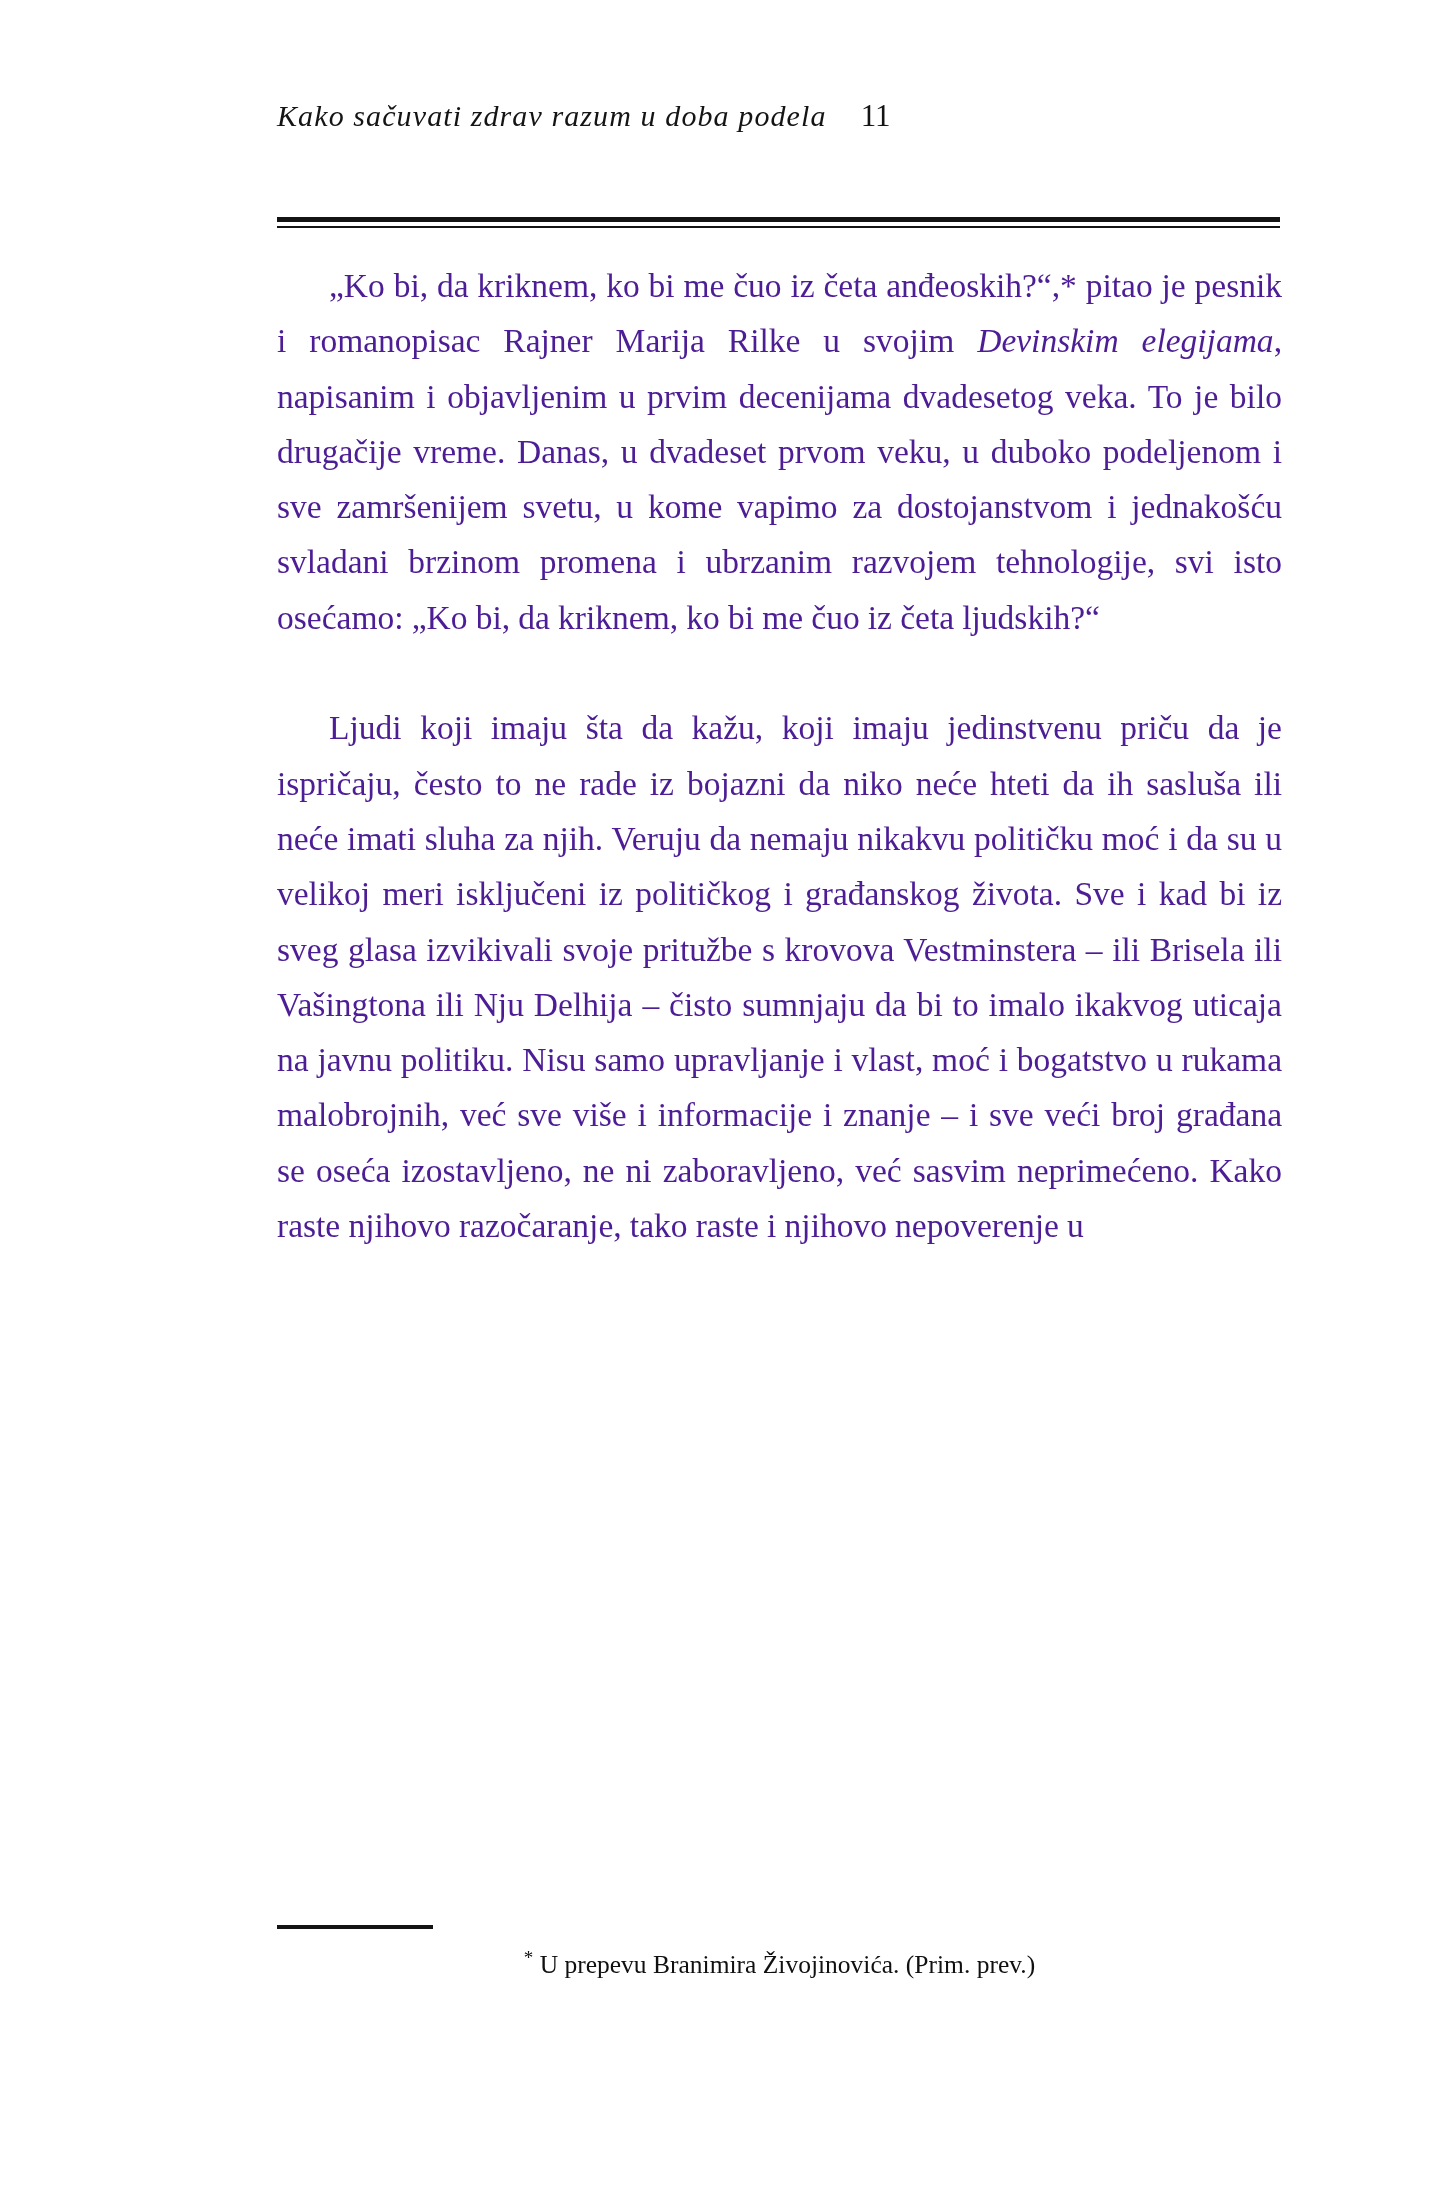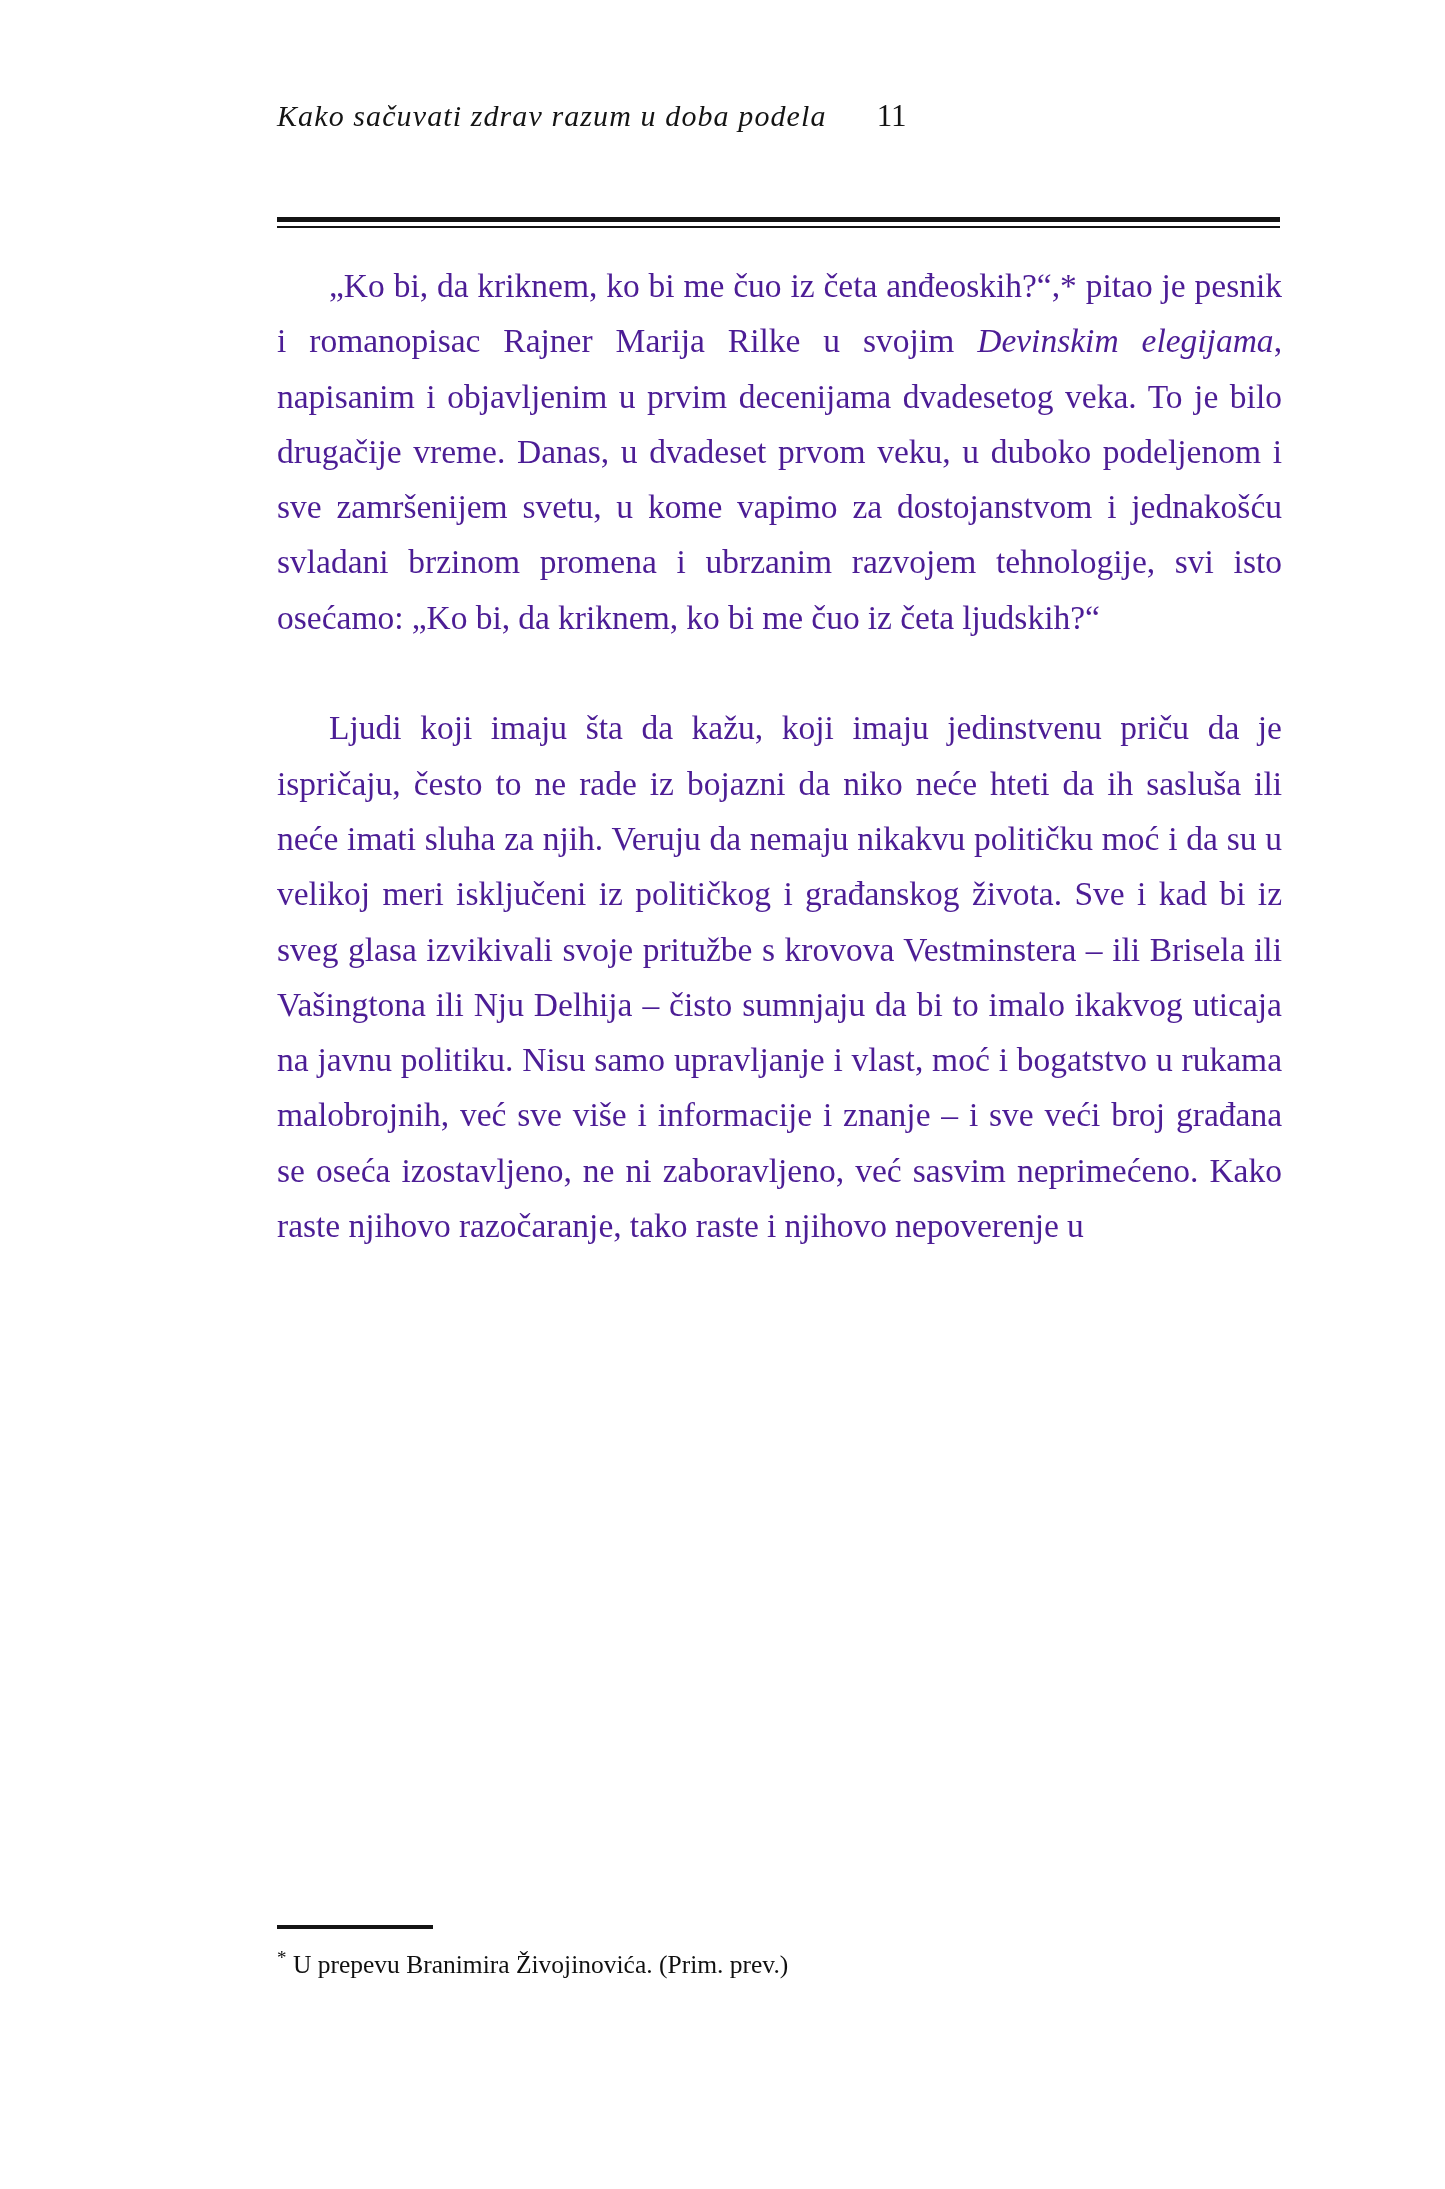--- a/index.html
+++ b/index.html
@@ -31,21 +31,21 @@
   }
   .running-head-title {
     font-style: italic;
     font-size: 30px;
     letter-spacing: 1.1px;
     color: #141414;
     white-space: nowrap;
   }
   .running-head-folio {
     font-size: 31px;
-    margin-left: 46px;
+    margin-left: 30px;
     color: #141414;
     min-width: 34px;
     text-align: right;
   }
   
   .head-rule {
     position: absolute;
     left: 277px;
     top: 217px;
     width: 1003px;
@@ -96,20 +96,21 @@
     background: #141414;
   }
   .footnote {
     position: absolute;
     left: 277px;
     top: 1947px;
     width: 1005px;
     font-size: 25.5px;
     line-height: 36px;
     color: #101010;
+    text-align: center;
   }
   .footnote sup {
     font-size: 19px;
     vertical-align: super;
     line-height: 0;
   }
 </style>
 </head>
 <body>
 

